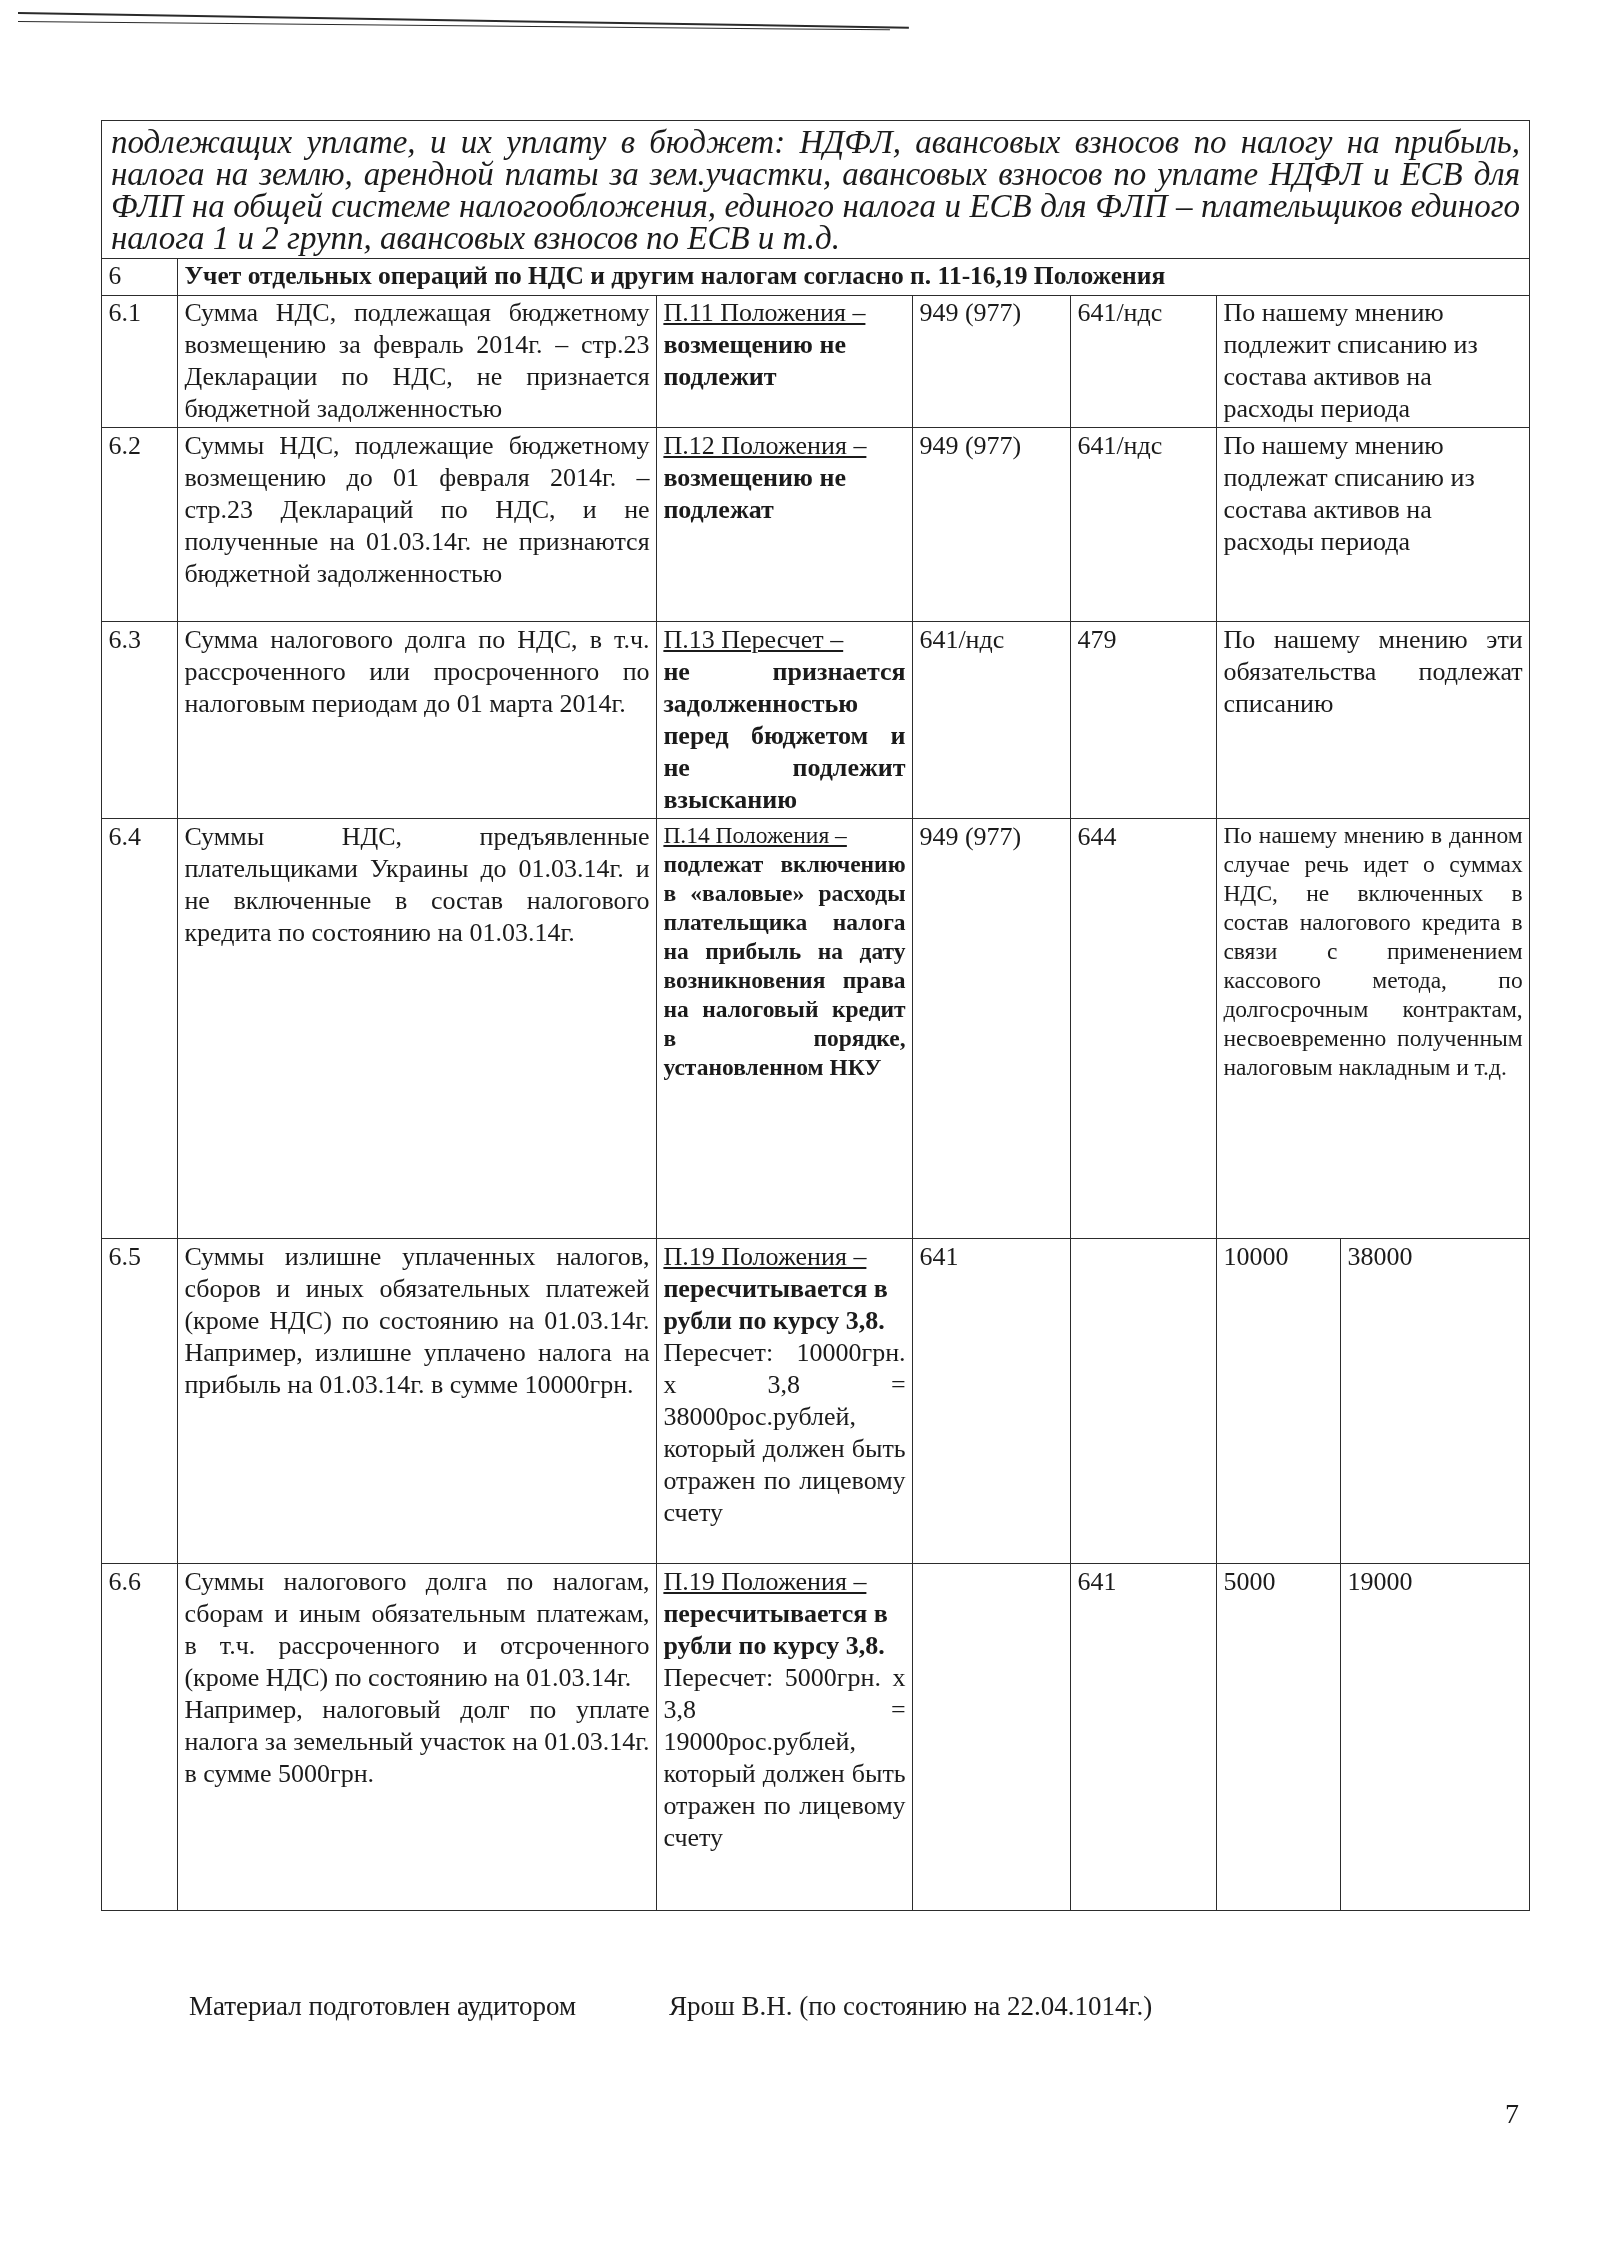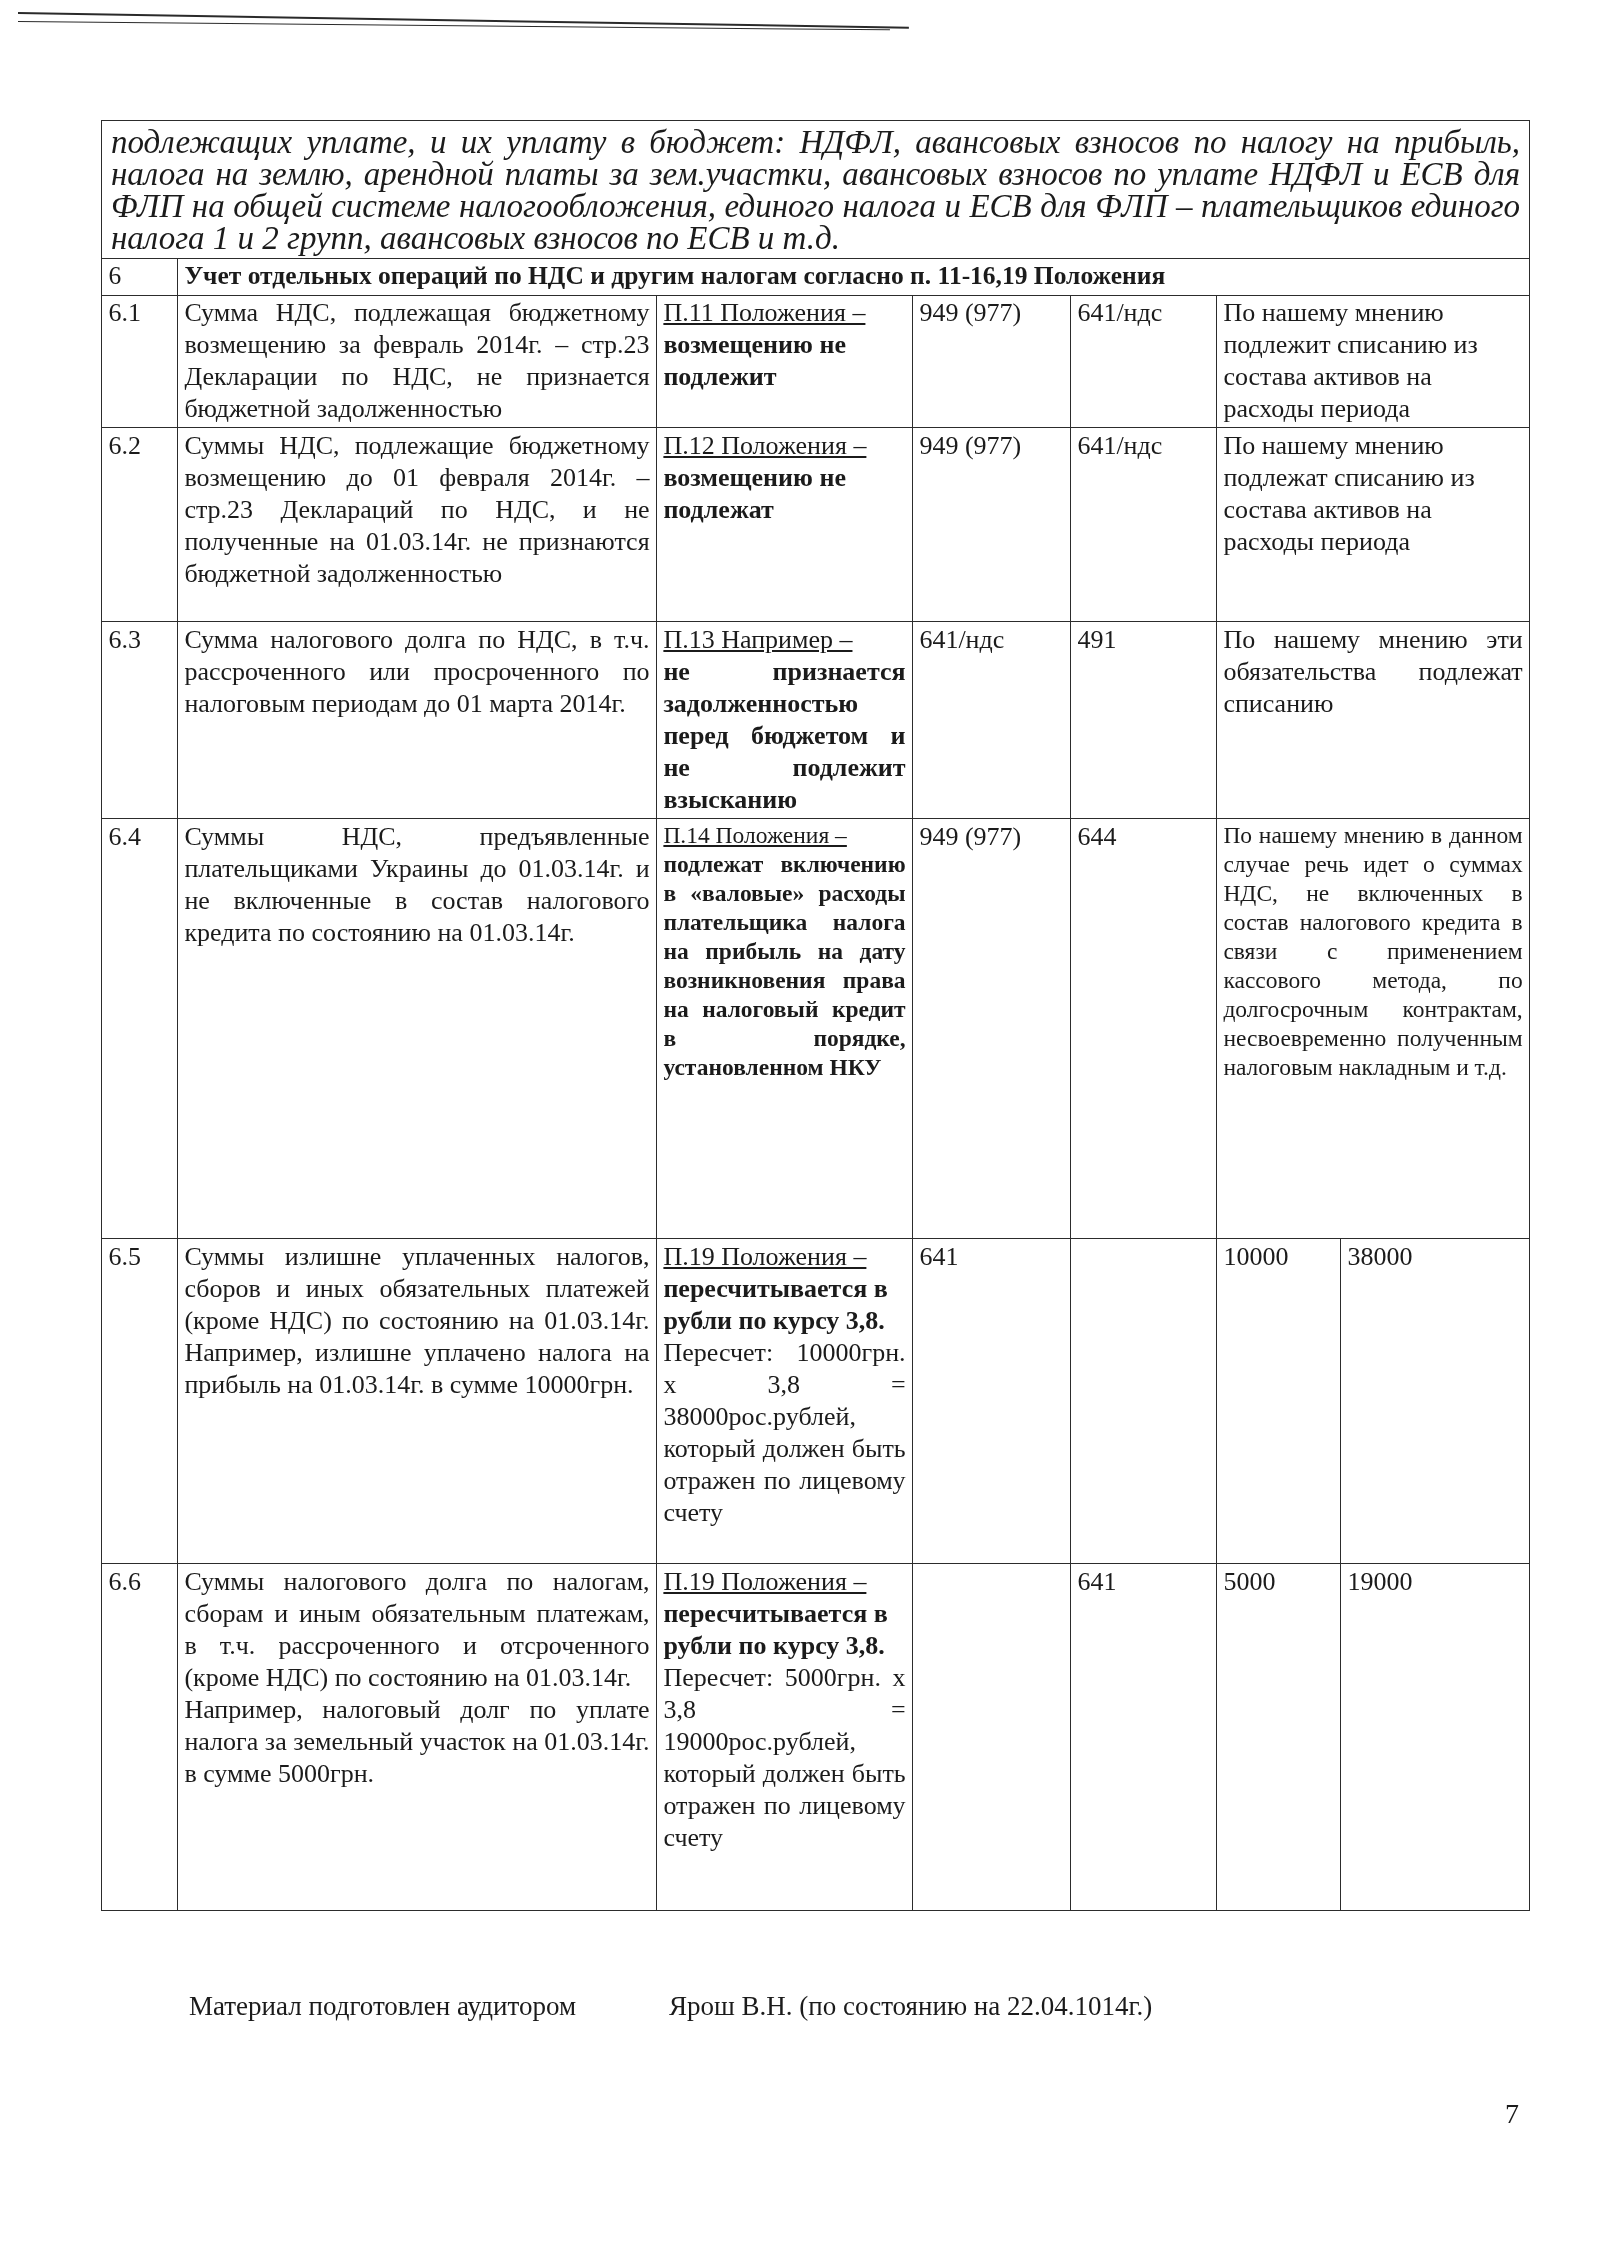--- a/index.html
+++ b/index.html
@@ -87,25 +87,25 @@
     </td>
     <td>949 (977)</td>
     <td>641/ндс</td>
     <td colspan="2" class="note">По нашему мнению подлежат списанию из состава активов на расходы периода</td>
   </tr>
 
   <tr style="height:197px">
     <td class="num">6.3</td>
     <td class="just">Сумма налогового долга по НДС, в т.ч. рассроченного или просроченного по налоговым периодам до 01 марта 2014г.</td>
     <td class="just">
-      <span class="ref-plain">П.13 Например –</span>
+      <span class="ref-plain">П.13 Пересчет –</span>
       <span class="ref-bold" style="text-align:justify;text-align-last:left">не признается задолженностью перед бюджетом и не подлежит взысканию</span>
     </td>
     <td>641/ндс</td>
-    <td>491</td>
+    <td>479</td>
     <td colspan="2" class="note just">По нашему мнению эти обязательства подлежат списанию</td>
   </tr>
 
   <tr style="height:420px">
     <td class="num">6.4</td>
     <td class="just">Суммы НДС, предъявленные плательщиками Украины до 01.03.14г. и не включенные в состав налогового кредита по состоянию на 01.03.14г.</td>
     <td style="font-size:23.5px;line-height:29px">
       <span class="ref-plain">П.14 Положения –</span>
       <span class="ref-bold" style="text-align:justify;text-align-last:left">подлежат включению в «валовые» расходы плательщика налога на прибыль на дату возникновения права на налоговый кредит в порядке, установленном НКУ</span>
     </td>

